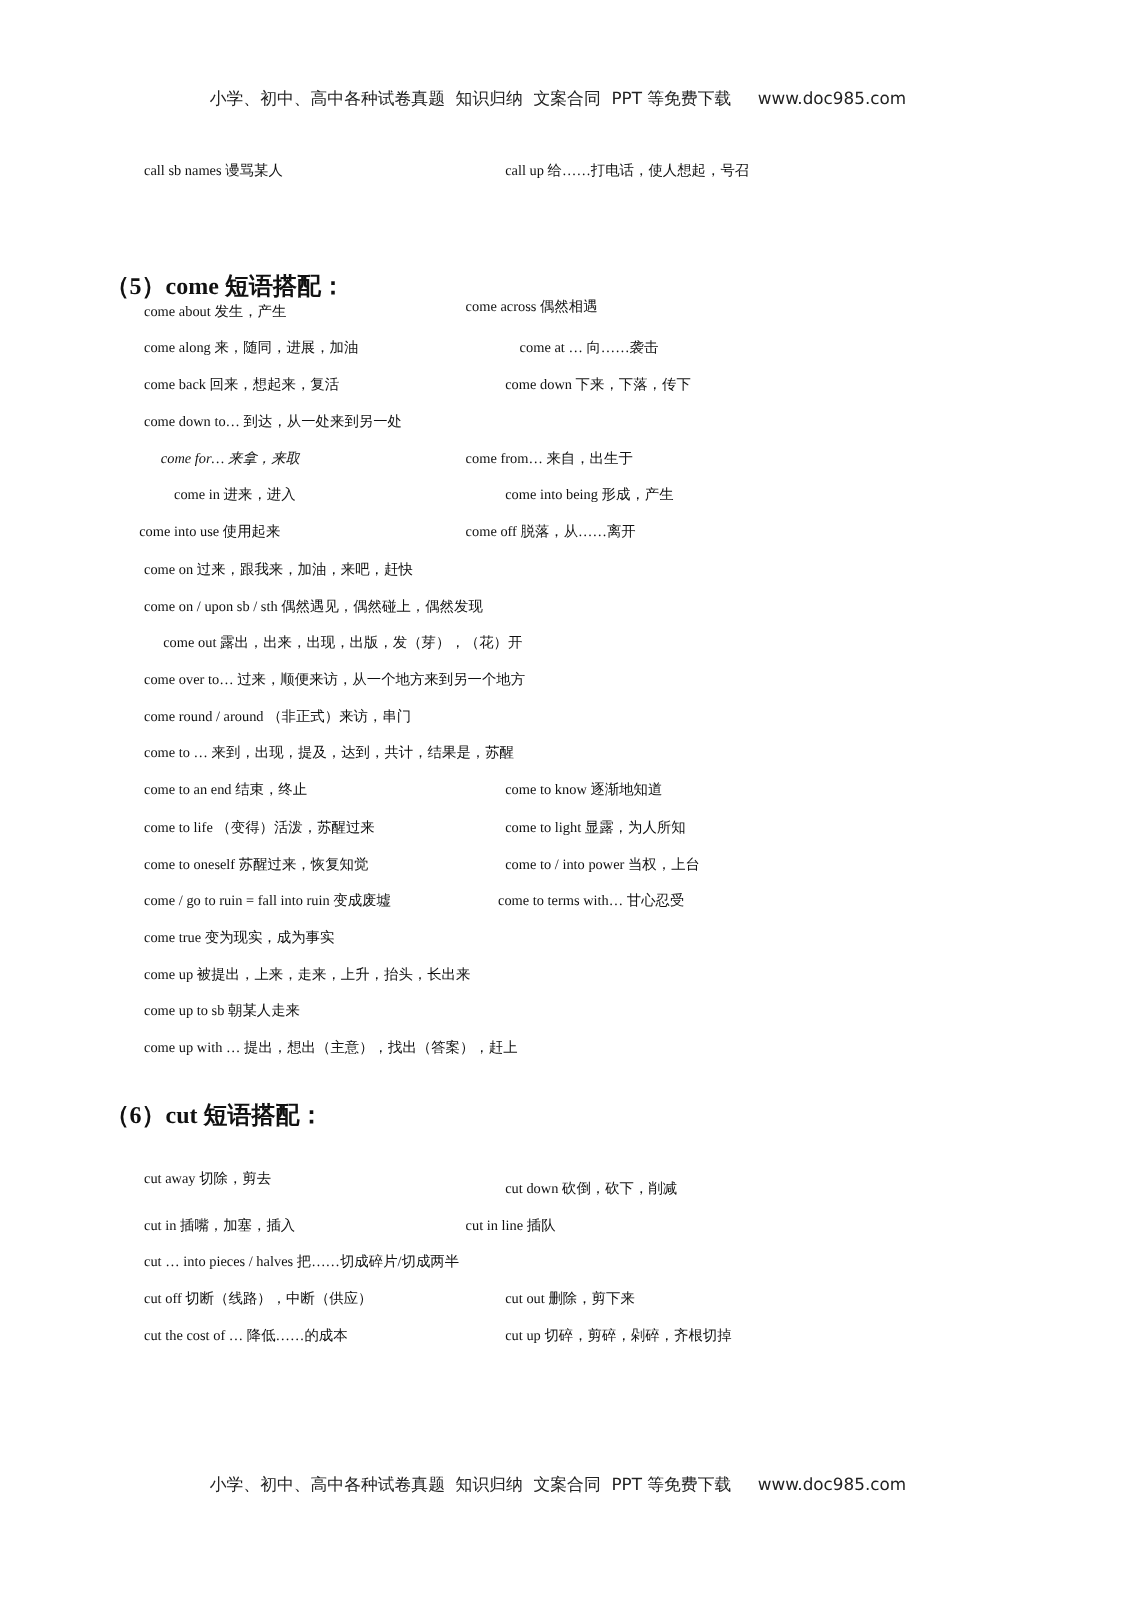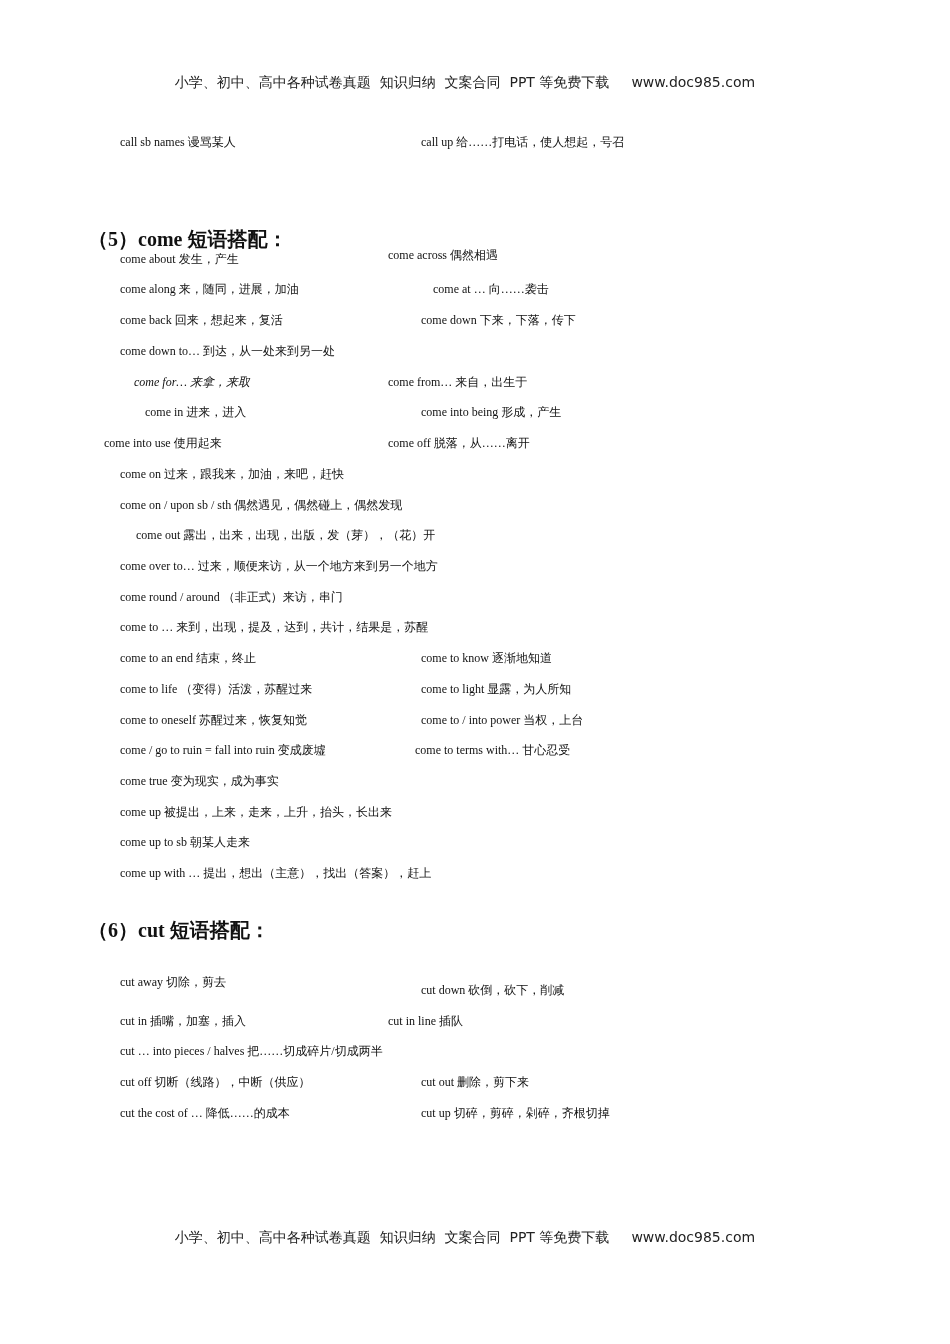--- a/index.html
+++ b/index.html
@@ -29,21 +29,21 @@
   <div class="line" style="left:388px; top:245px;text-align:center;">come across 偶然相遇</div>
   <div class="line" style="left:120px; top:279px;">come along 来，随同，进展，加油</div>
   <div class="line" style="left:433px; top:279px;">come at … 向……袭击</div>
   <div class="line" style="left:120px; top:310px;">come back 回来，想起来，复活</div>
   <div class="line" style="left:421px; top:310px;">come down 下来，下落，传下</div>
   <div class="line" style="left:120px; top:341px;">come down to… 到达，从一处来到另一处</div>
   <div class="line" style="left:134px; top:372px;font-style:italic;">come for… 来拿，来取</div>
   <div class="line" style="left:388px; top:372px;">come from… 来自，出生于</div>
   <div class="line" style="left:120px; top:402px;margin-left:25px;">come in 进来，进入</div>
   <div class="line" style="left:421px; top:402px;">come into being 形成，产生</div>
-  <div class="line" style="left:104px; top:433px;">come into use 使用起来</div>
+  <div class="line" style="left:116px; top:433px;">come into use 使用起来</div>
   <div class="line" style="left:388px; top:433px;">come off 脱落，从……离开</div>
   <div class="line" style="left:120px; top:464px;">come on 过来，跟我来，加油，来吧，赶快</div>
   <div class="line" style="left:120px; top:495px;">come on / upon sb / sth 偶然遇见，偶然碰上，偶然发现</div>
   <div class="line" style="left:120px; top:525px;margin-left:16px;">come out 露出，出来，出现，出版，发（芽），（花）开</div>
   <div class="line" style="left:120px; top:556px;">come over to… 过来，顺便来访，从一个地方来到另一个地方</div>
   <div class="line" style="left:120px; top:587px;">come round / around （非正式）来访，串门</div>
   <div class="line" style="left:120px; top:617px;">come to … 来到，出现，提及，达到，共计，结果是，苏醒</div>
   <div class="line" style="left:120px; top:648px;">come to an end 结束，终止</div>
   <div class="line" style="left:421px; top:648px;">come to know 逐渐地知道</div>
   <div class="line" style="left:120px; top:679px;">come to life （变得）活泼，苏醒过来</div>

